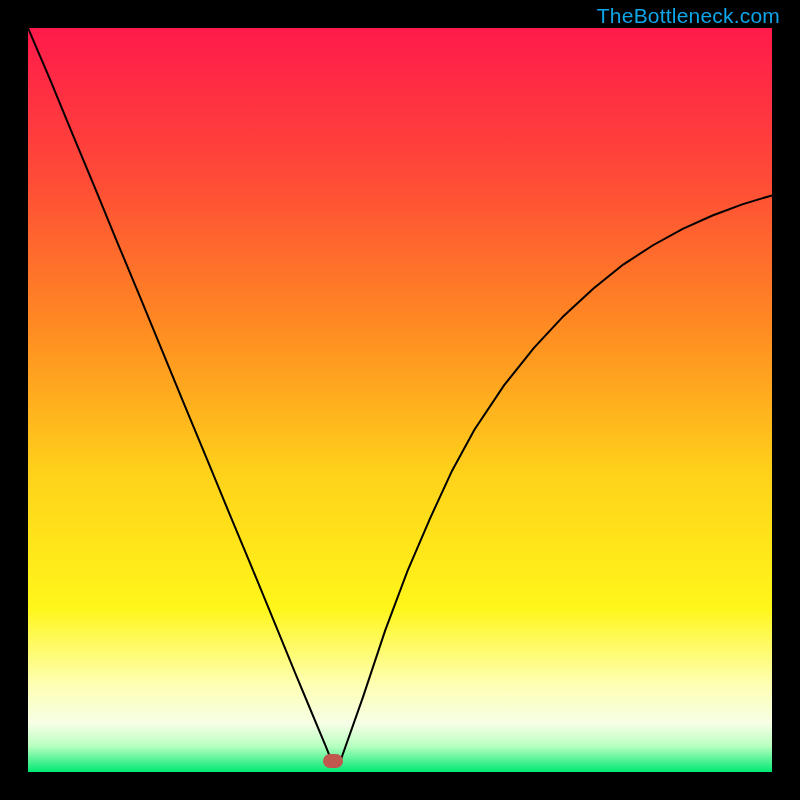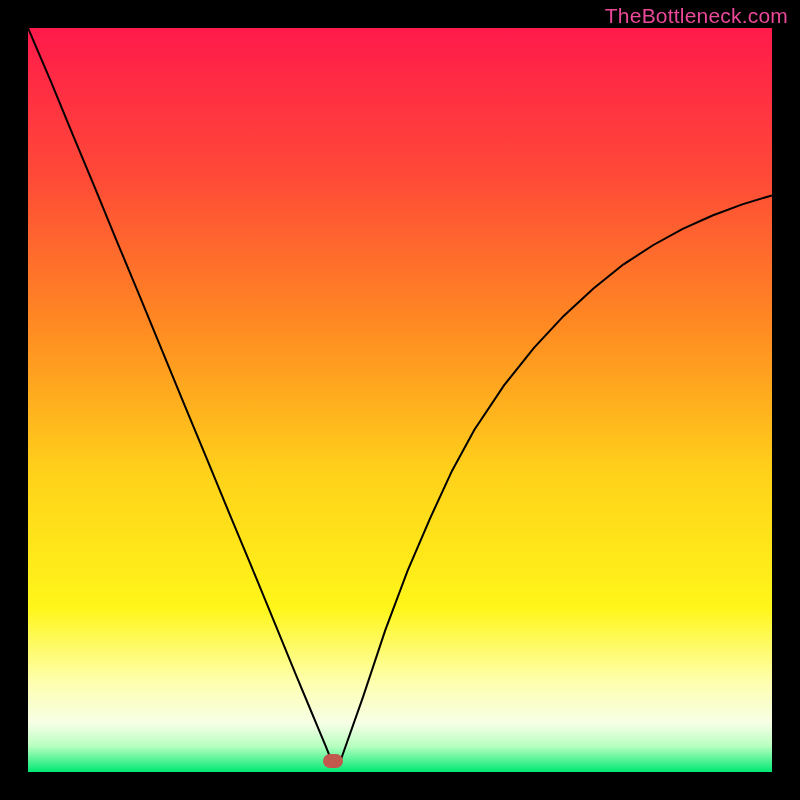--- a/index.html
+++ b/index.html
@@ -35,22 +35,22 @@
   .marker {
     position: absolute;
     width: 20px;
     height: 14px;
     border-radius: 7px;
     transform: translate(-50%, -50%);
   }
   .watermark {
     position: absolute;
     top: 4px;
-    right: 12px;
-    color: #ec4899;
+    right: 20px;
+    color: #0ea5e9;
     font-size: 21px;
     font-weight: 400;
     letter-spacing: 0.2px;
   }
 </style>
 </head>
 <body>
 
 <div class="frame">
   <div class="watermark">TheBottleneck.com</div>

